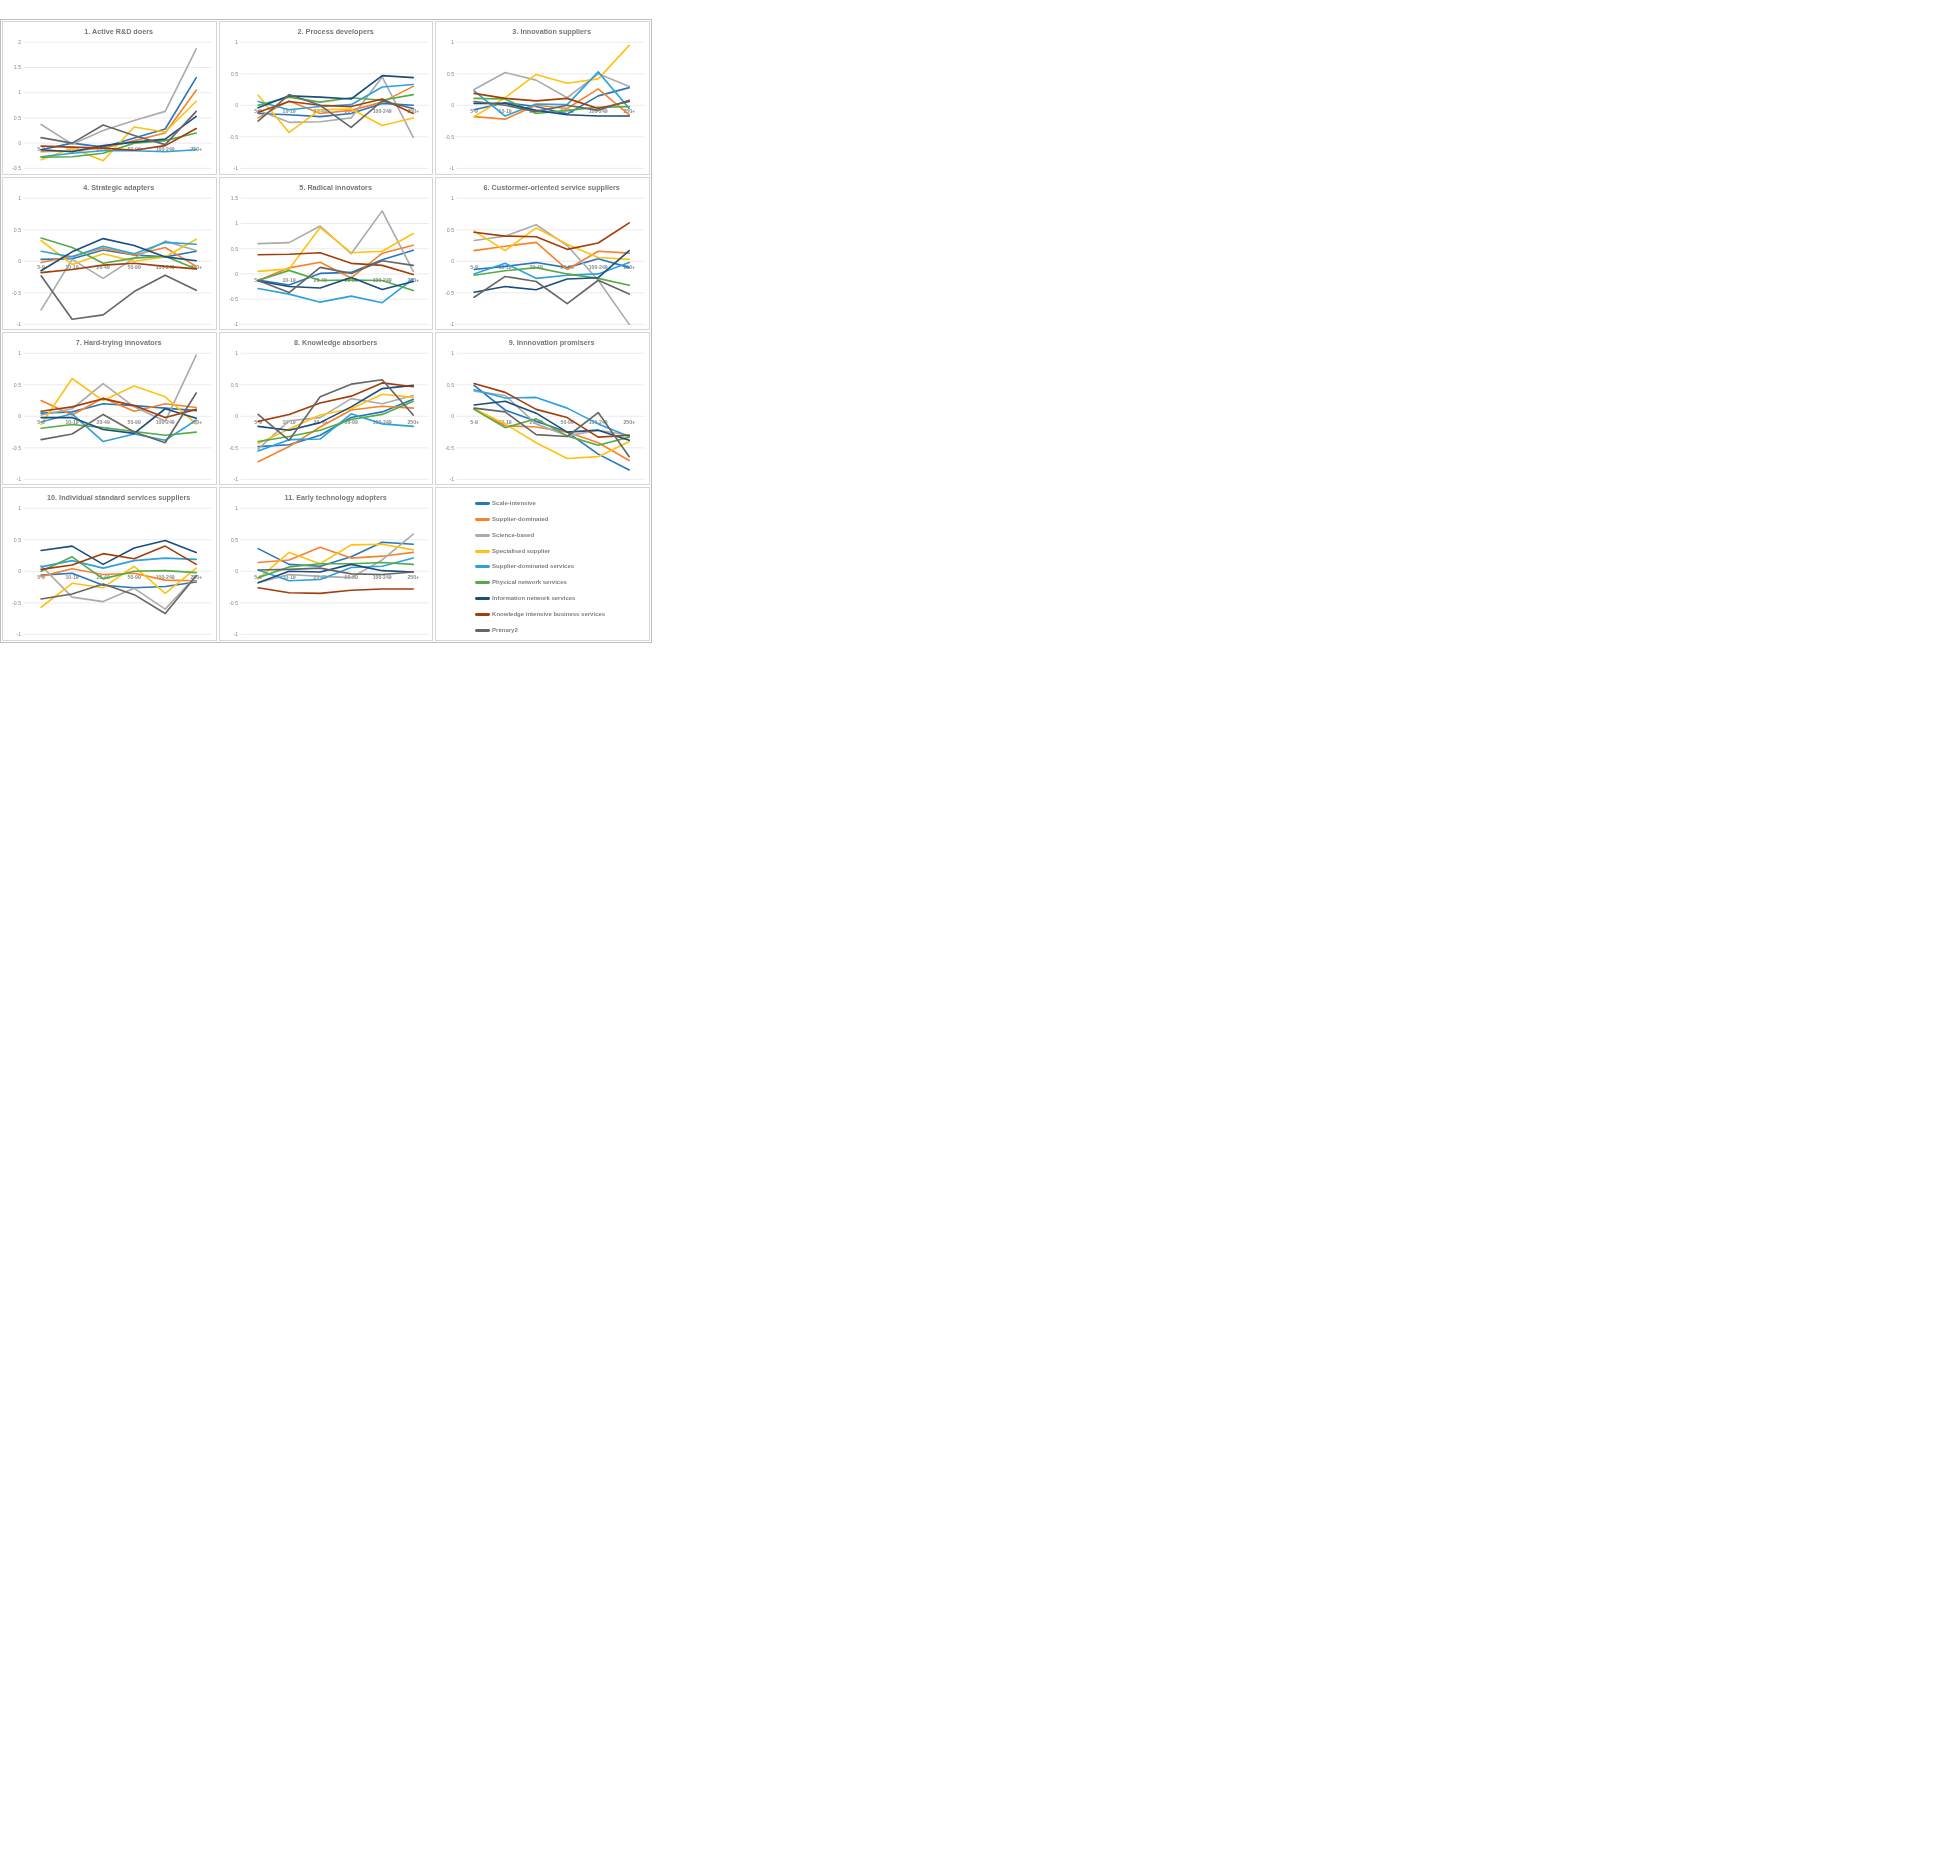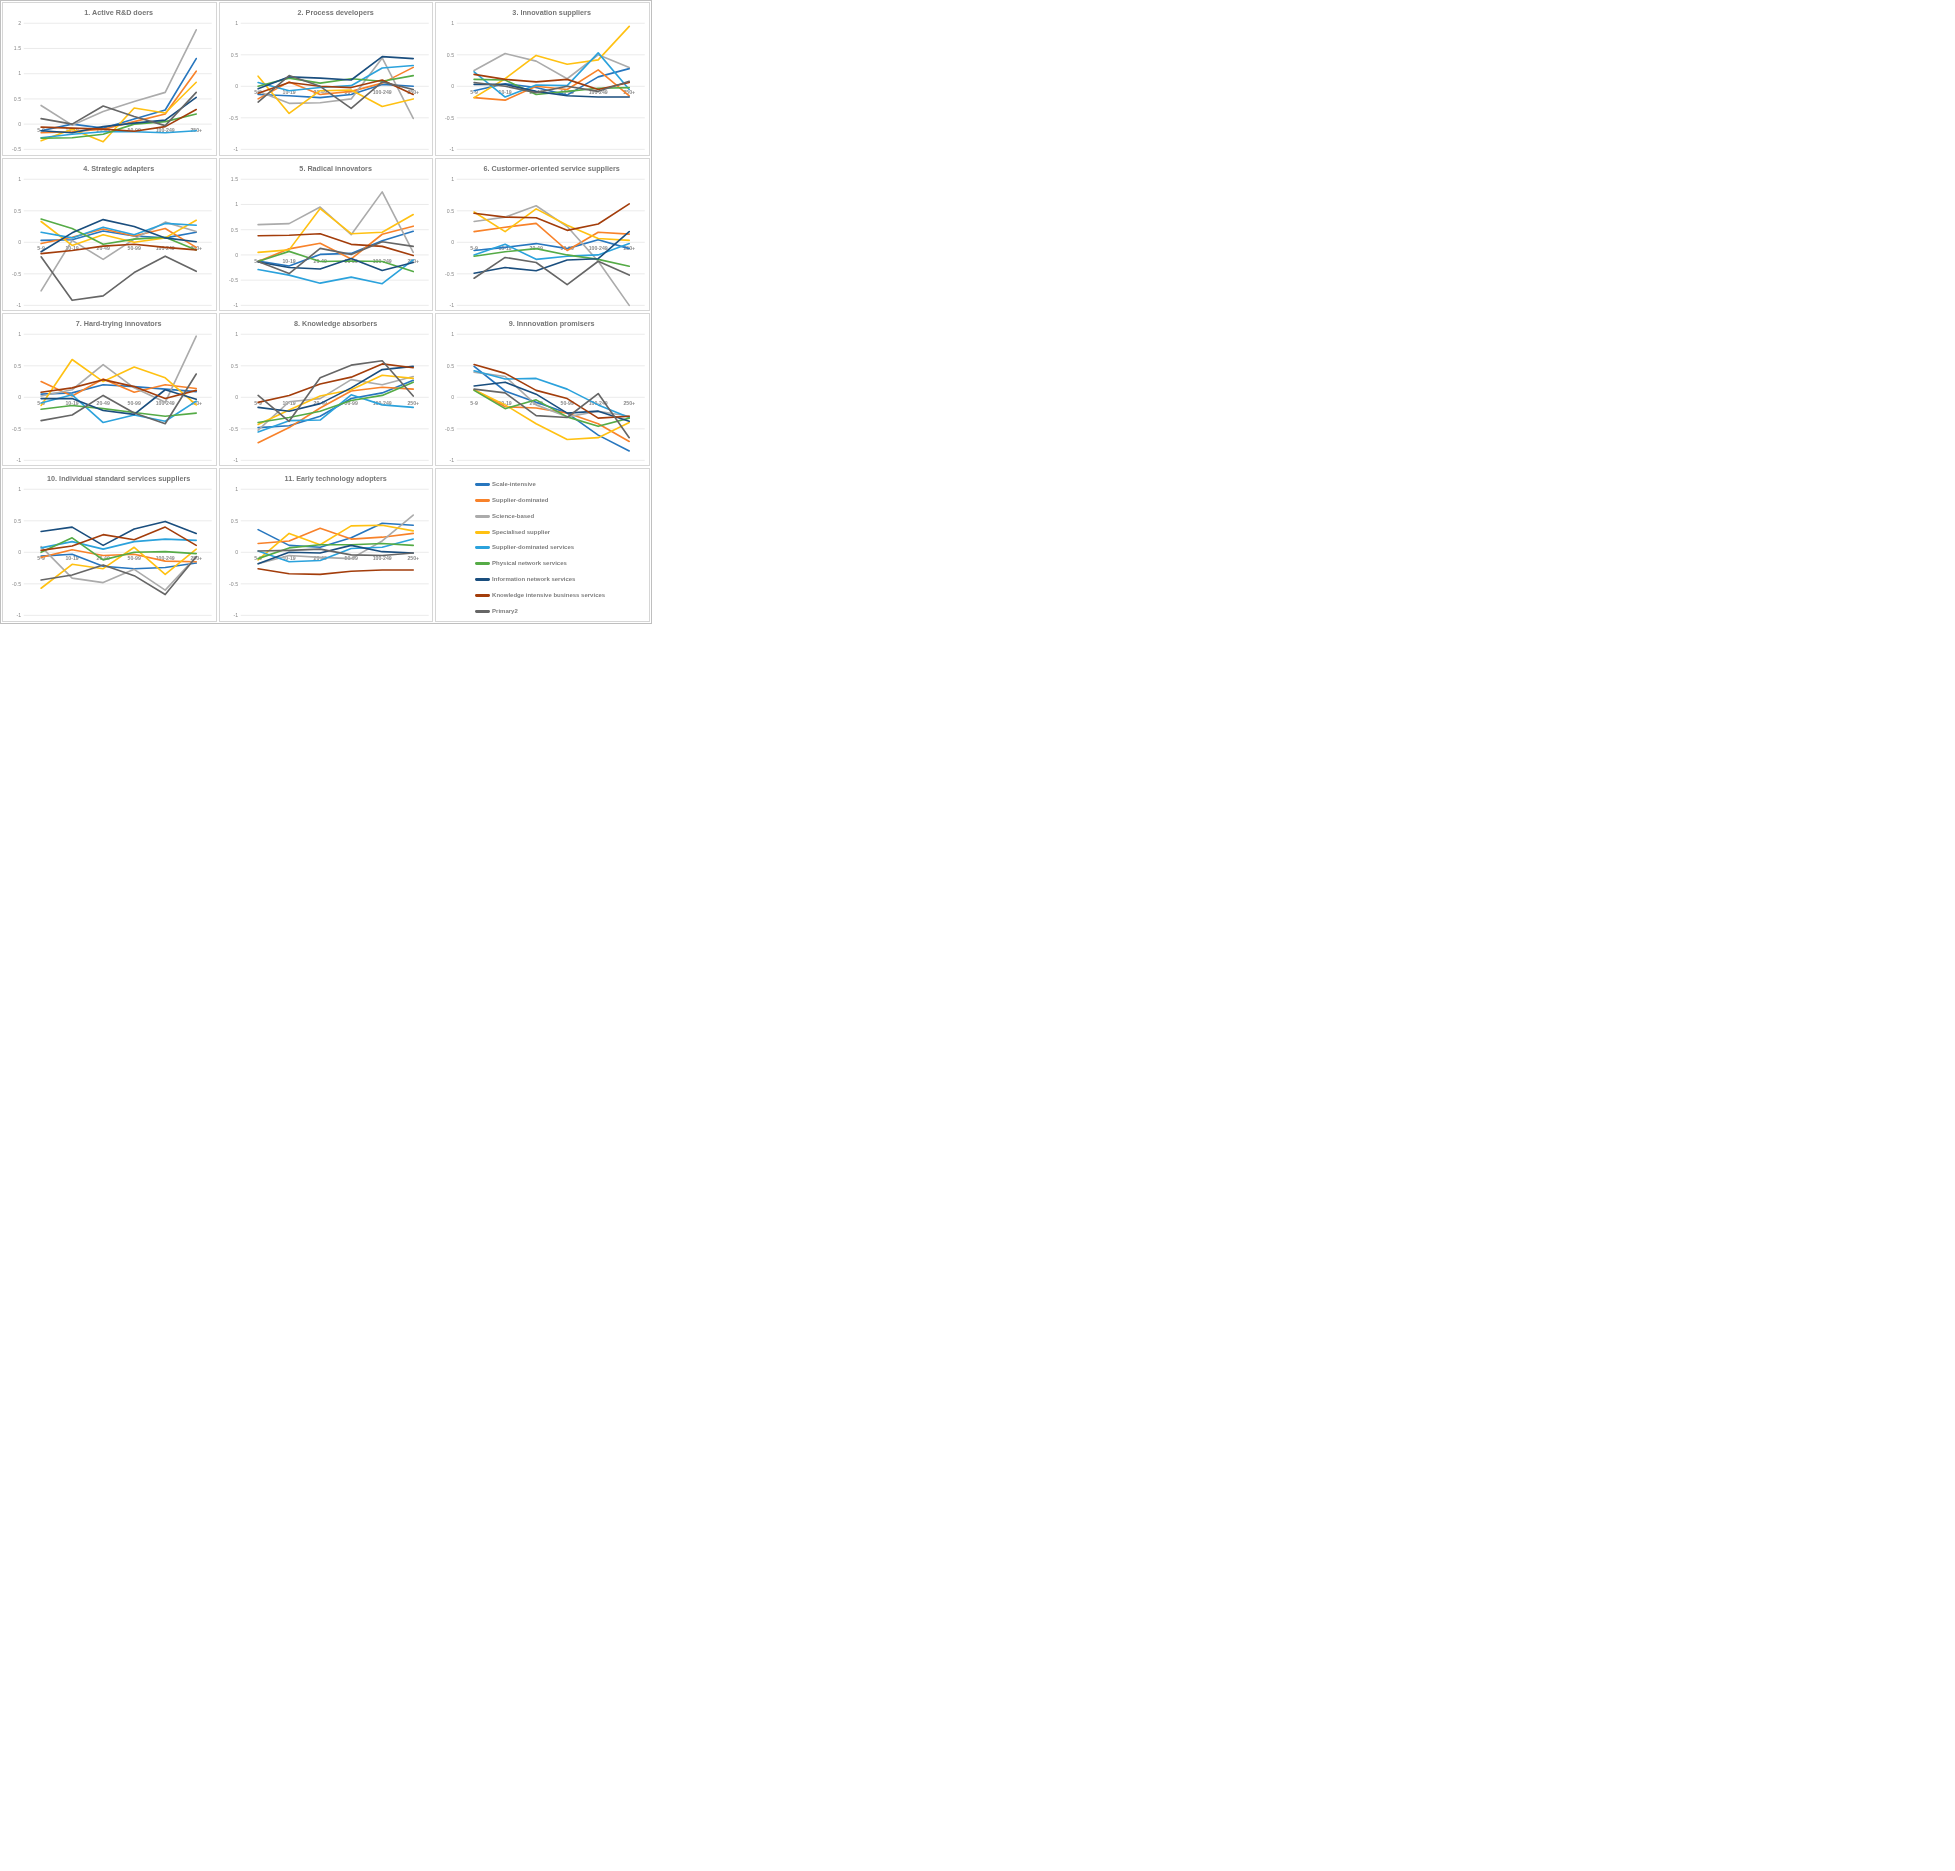--- a/index.html
+++ b/index.html
@@ -1,16 +1,16 @@
 <!DOCTYPE html>
 <html style="font-size:7.4px"><head>
 <meta charset="utf-8">
 <style>
   html,body{margin:0;padding:0;background:#ffffff;font-family:"Liberation Sans",sans-serif;}
-  #page{width:652px;height:624px;background:#ffffff;box-sizing:border-box;border:0.5px solid #bfbfbf;}
+  #page{width:652px;height:624px;background:#ffffff;box-sizing:border-box;border:0.5px solid #bfbfbf;margin-top:19px;}
   #chart-grid{display:grid;grid-template-columns:repeat(3,1fr);grid-template-rows:repeat(4,1fr);
     gap:1.4px;width:100%;height:100%;box-sizing:border-box;padding:1.4px;background:#ffffff;}
   .panel{position:relative;border:0.5px solid #d6d6d6;background:#ffffff;overflow:hidden;}
   .panel svg{display:block;width:100%;height:100%;}
   .legend-panel{position:relative;border:0.5px solid #d6d6d6;background:#ffffff;}
   .legend-item{position:absolute;display:flex;align-items:center;height:9.2px;}
   .legend-chip{width:15px;height:2.3px;border-radius:1.4px;flex:0 0 auto;}
   .legend-label{margin-left:2.3px;font-size:6px;font-weight:bold;color:#7f7f7f;white-space:nowrap;}
   text{font-family:"Liberation Sans",sans-serif;}
   .chart-title{font-size:16px;font-weight:bold;fill:#767676;}

